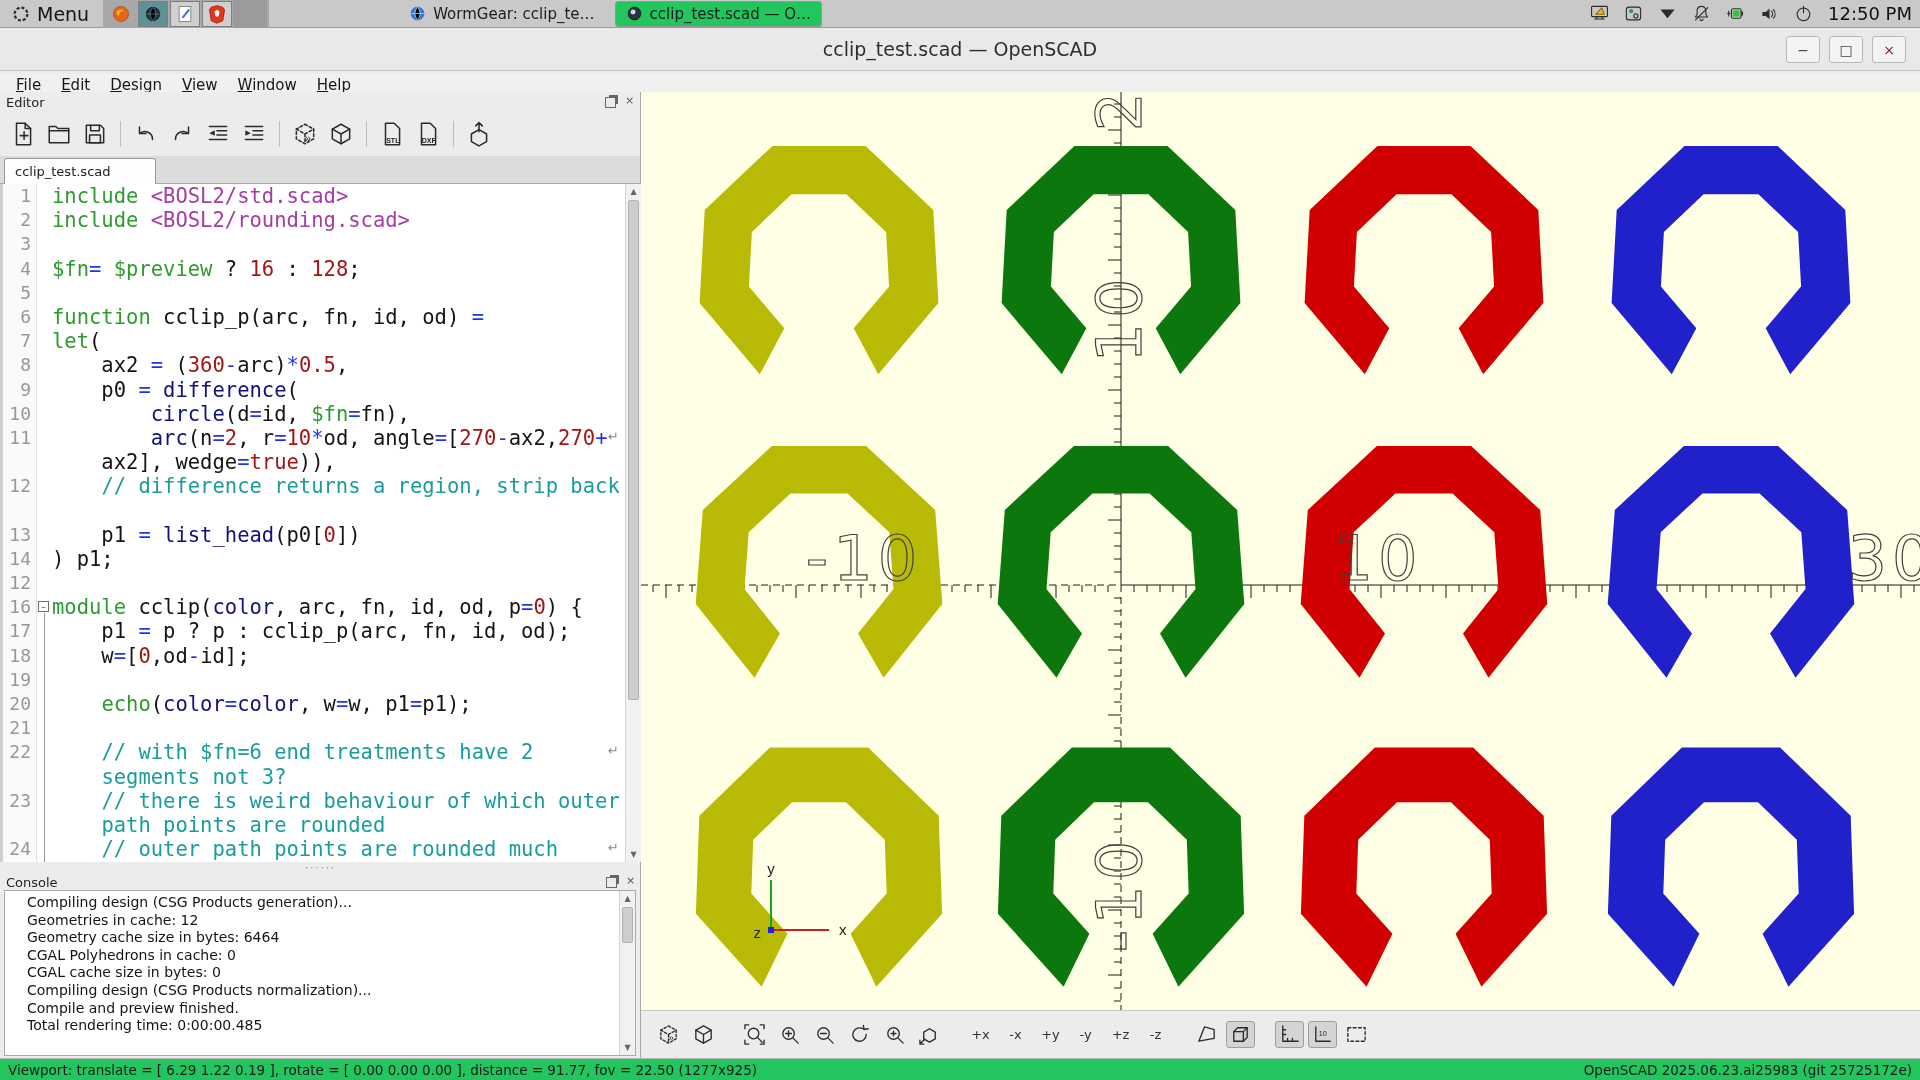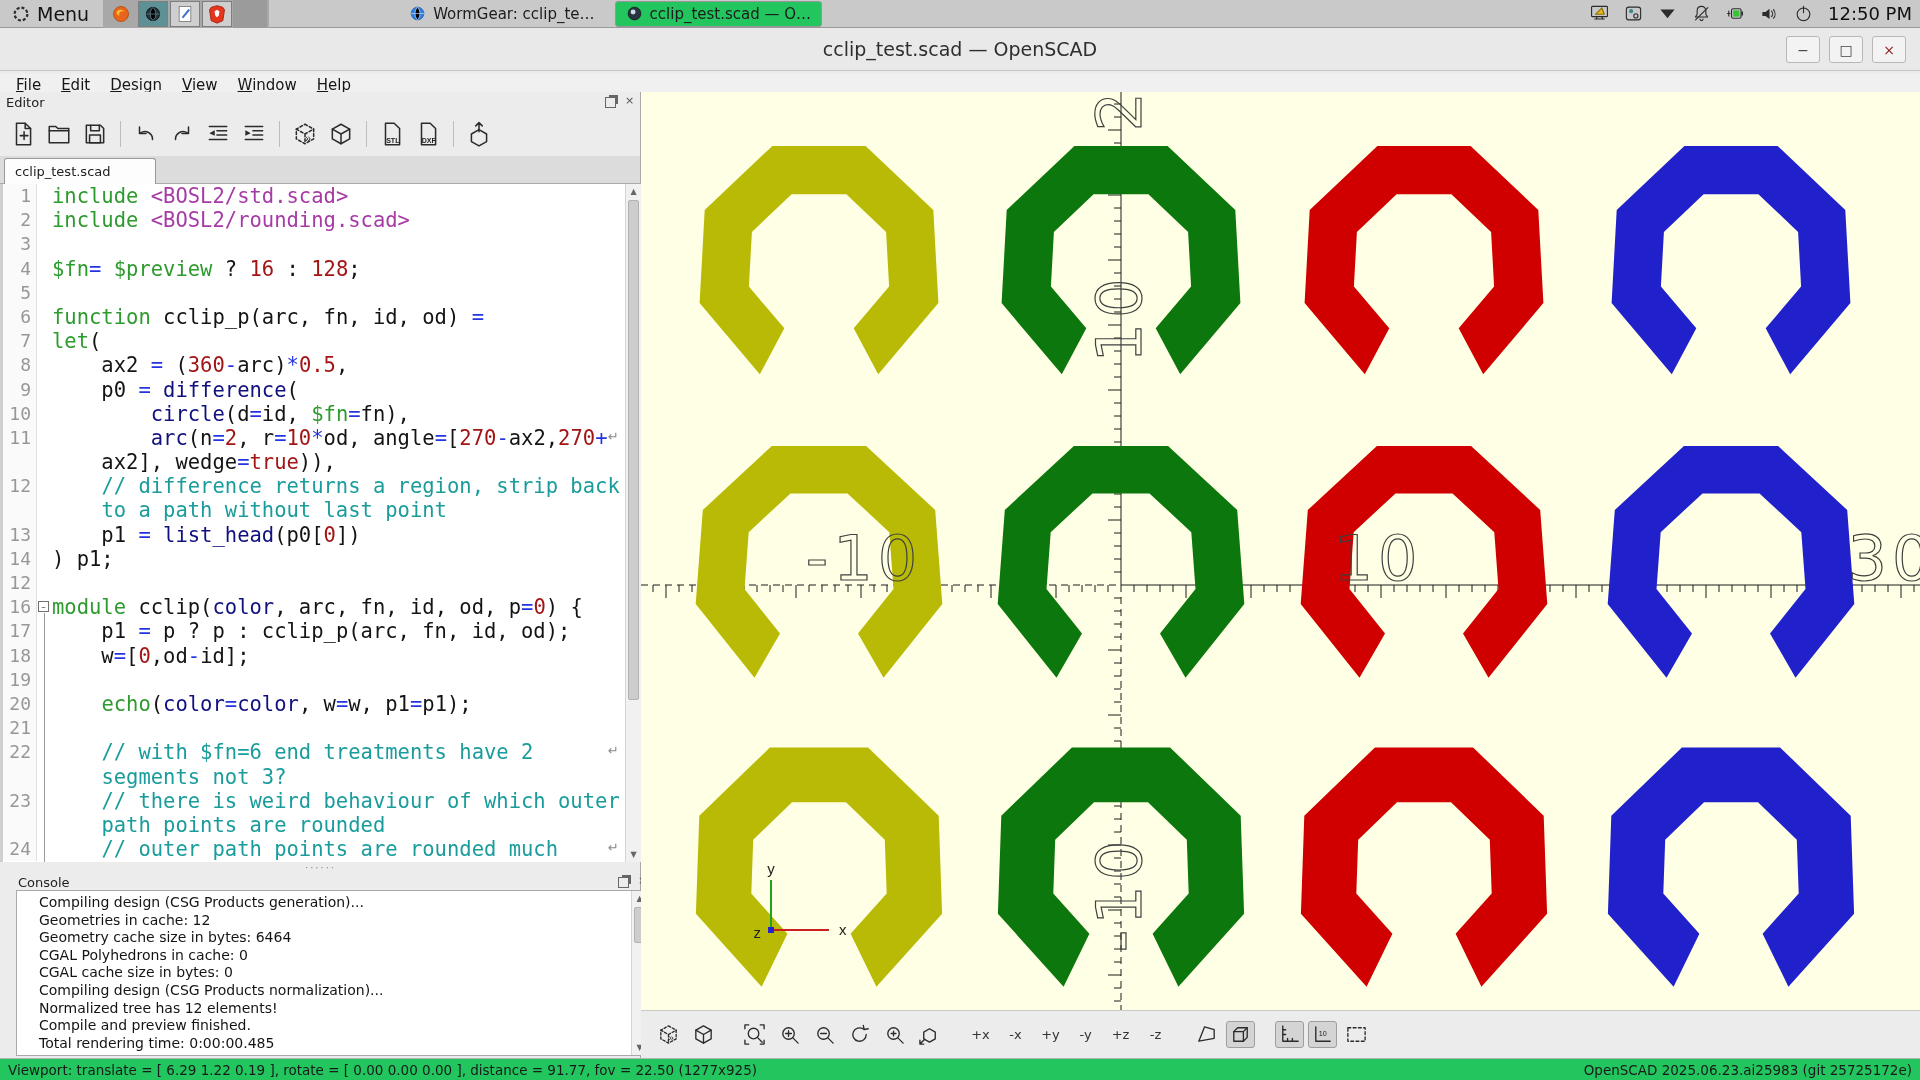--- a/index.html
+++ b/index.html
@@ -73,21 +73,21 @@
   .wrap-mark{position:absolute;right:22px;top:3px;font-size:13px;color:#888;line-height:16px;}
   #fold-guide{position:absolute;left:41px;top:429px;height:249px;border-left:1px solid #9a9a9a;width:0;}
   .vscroll{position:absolute;right:0;top:0;bottom:0;width:16px;background:#f1f1f1;
     border-left:1px solid #d4d4d4;box-sizing:border-box;}
   .vscroll .arrow{position:absolute;left:0;width:100%;text-align:center;font-size:8px;color:#666;}
   .vscroll .thumb{position:absolute;left:2px;width:11px;background:#cdcdcd;border:1px solid #b2b2b2;
     border-radius:2px;box-sizing:border-box;}
   #splitter{position:absolute;left:0;top:770px;width:641px;height:10px;display:flex;align-items:center;
     justify-content:center;color:#8a8a8a;font-size:10px;letter-spacing:2px;}
   #splitter::before{content:"······";}
-  #console-panel{position:absolute;left:12px;top:780px;width:641px;height:186px;}
+  #console-panel{position:absolute;left:0;top:780px;width:641px;height:186px;}
   #console-log{position:absolute;left:4px;top:18px;right:5px;bottom:2px;background:#fff;
     border:1px solid #a9a9a9;overflow:hidden;}
   .console-line{font-size:14px;color:#141414;line-height:17.6px;padding-left:22px;white-space:pre;}
   #console-lines{padding-top:3px;}
   
   #status-bar{position:absolute;left:0;top:1058px;width:1920px;height:22px;background:#22c55e;
     border-top:1px solid #b5b5b5;display:flex;align-items:center;justify-content:space-between;
     padding:0 8px;box-sizing:border-box;font-size:13.5px;color:#1a1a1a;}
   
   #viewport{position:absolute;left:641px;top:92px;width:1279px;height:966px;background:#ffffe5;}
@@ -334,21 +334,21 @@
         <div class="code-row"><span class="gutter">4</span><span class="foldcol"></span><span class="codetext"><span class="tok-kw">$fn</span><span class="tok-op">=</span><span class="tok-pl"> </span><span class="tok-kw">$preview</span><span class="tok-pl"> ? </span><span class="tok-num">16</span><span class="tok-pl"> : </span><span class="tok-num">128</span><span class="tok-pl">;</span></span></div>
         <div class="code-row"><span class="gutter">5</span><span class="foldcol"></span><span class="codetext"></span></div>
         <div class="code-row"><span class="gutter">6</span><span class="foldcol"></span><span class="codetext"><span class="tok-kw">function</span><span class="tok-pl"> cclip_p(arc, fn, id, od) </span><span class="tok-op">=</span></span></div>
         <div class="code-row"><span class="gutter">7</span><span class="foldcol"></span><span class="codetext"><span class="tok-kw">let</span><span class="tok-pl">(</span></span></div>
         <div class="code-row"><span class="gutter">8</span><span class="foldcol"></span><span class="codetext"><span class="tok-pl">    ax2 </span><span class="tok-op">=</span><span class="tok-pl"> (</span><span class="tok-num">360</span><span class="tok-op">-</span><span class="tok-pl">arc)</span><span class="tok-op">*</span><span class="tok-num">0.5</span><span class="tok-pl">,</span></span></div>
         <div class="code-row"><span class="gutter">9</span><span class="foldcol"></span><span class="codetext"><span class="tok-pl">    p0 </span><span class="tok-op">=</span><span class="tok-pl"> </span><span class="tok-bi">difference</span><span class="tok-pl">(</span></span></div>
         <div class="code-row"><span class="gutter">10</span><span class="foldcol"></span><span class="codetext"><span class="tok-pl">        </span><span class="tok-bi">circle</span><span class="tok-pl">(d</span><span class="tok-op">=</span><span class="tok-pl">id, </span><span class="tok-kw">$fn</span><span class="tok-op">=</span><span class="tok-pl">fn),</span></span></div>
         <div class="code-row"><span class="gutter">11</span><span class="foldcol"></span><span class="codetext"><span class="tok-pl">        </span><span class="tok-bi">arc</span><span class="tok-pl">(n</span><span class="tok-op">=</span><span class="tok-num">2</span><span class="tok-pl">, r</span><span class="tok-op">=</span><span class="tok-num">10</span><span class="tok-op">*</span><span class="tok-pl">od, angle</span><span class="tok-op">=</span><span class="tok-pl">[</span><span class="tok-num">270</span><span class="tok-op">-</span><span class="tok-pl">ax2,</span><span class="tok-num">270</span><span class="tok-op">+</span></span><span class="wrap-mark">↵</span></div>
         <div class="code-row"><span class="gutter"></span><span class="foldcol"></span><span class="codetext"><span class="tok-pl">    ax2], wedge</span><span class="tok-op">=</span><span class="tok-num">true</span><span class="tok-pl">)),</span></span></div>
         <div class="code-row"><span class="gutter">12</span><span class="foldcol"></span><span class="codetext"><span class="tok-pl">    </span><span class="tok-cm">// difference returns a region, strip back</span></span></div>
-        <div class="code-row"><span class="gutter"></span><span class="foldcol"></span><span class="codetext"><span class="tok-pl">    </span><span class="tok-cm">to a path without last point</span></span></div>
+        <div class="code-row"><span class="gutter"></span><span class="foldcol"></span><span class="codetext"><span class="tok-pl">    </span></span></div>
         <div class="code-row"><span class="gutter">13</span><span class="foldcol"></span><span class="codetext"><span class="tok-pl">    p1 </span><span class="tok-op">=</span><span class="tok-pl"> </span><span class="tok-bi">list_head</span><span class="tok-pl">(p0[</span><span class="tok-num">0</span><span class="tok-pl">])</span></span></div>
         <div class="code-row"><span class="gutter">14</span><span class="foldcol"></span><span class="codetext"><span class="tok-pl">) p1;</span></span></div>
         <div class="code-row"><span class="gutter">12</span><span class="foldcol"></span><span class="codetext"></span></div>
         <div class="code-row"><span class="gutter">16</span><span class="foldcol"><span class="foldbox">–</span></span><span class="codetext"><span class="tok-kw">module</span><span class="tok-pl"> cclip(</span><span class="tok-bi">color</span><span class="tok-pl">, arc, fn, id, od, p</span><span class="tok-op">=</span><span class="tok-num">0</span><span class="tok-pl">) {</span></span></div>
         <div class="code-row"><span class="gutter">17</span><span class="foldcol"></span><span class="codetext"><span class="tok-pl">    p1 </span><span class="tok-op">=</span><span class="tok-pl"> p ? p : cclip_p(arc, fn, id, od);</span></span></div>
         <div class="code-row"><span class="gutter">18</span><span class="foldcol"></span><span class="codetext"><span class="tok-pl">    w</span><span class="tok-op">=</span><span class="tok-pl">[</span><span class="tok-num">0</span><span class="tok-pl">,od</span><span class="tok-op">-</span><span class="tok-pl">id];</span></span></div>
         <div class="code-row"><span class="gutter">19</span><span class="foldcol"></span><span class="codetext"></span></div>
         <div class="code-row"><span class="gutter">20</span><span class="foldcol"></span><span class="codetext"><span class="tok-pl">    </span><span class="tok-kw">echo</span><span class="tok-pl">(</span><span class="tok-bi">color</span><span class="tok-op">=</span><span class="tok-bi">color</span><span class="tok-pl">, w</span><span class="tok-op">=</span><span class="tok-pl">w, p1</span><span class="tok-op">=</span><span class="tok-pl">p1);</span></span></div>
         <div class="code-row"><span class="gutter">21</span><span class="foldcol"></span><span class="codetext"></span></div>
         <div class="code-row"><span class="gutter">22</span><span class="foldcol"></span><span class="codetext"><span class="tok-pl">    </span><span class="tok-cm">// with $fn=6 end treatments have 2</span></span><span class="wrap-mark">↵</span></div>
@@ -376,21 +376,20 @@
       </span>
     </div>
     <div id="console-log">
       <div id="console-lines">
           <div class="console-line">Compiling design (CSG Products generation)...</div>
           <div class="console-line">Geometries in cache: 12</div>
           <div class="console-line">Geometry cache size in bytes: 6464</div>
           <div class="console-line">CGAL Polyhedrons in cache: 0</div>
           <div class="console-line">CGAL cache size in bytes: 0</div>
           <div class="console-line">Compiling design (CSG Products normalization)...</div>
-          <div class="console-line">Normalized tree has 12 elements!</div>
           <div class="console-line">Compile and preview finished.</div>
           <div class="console-line">Total rendering time: 0:00:00.485</div>
         </div>
       <div class="vscroll">
         <span class="arrow" style="top:3px;">▲</span>
         <div class="thumb" style="top:16px;height:36px;"></div>
         <span class="arrow" style="bottom:3px;">▼</span>
       </div>
     </div>
   </div>

